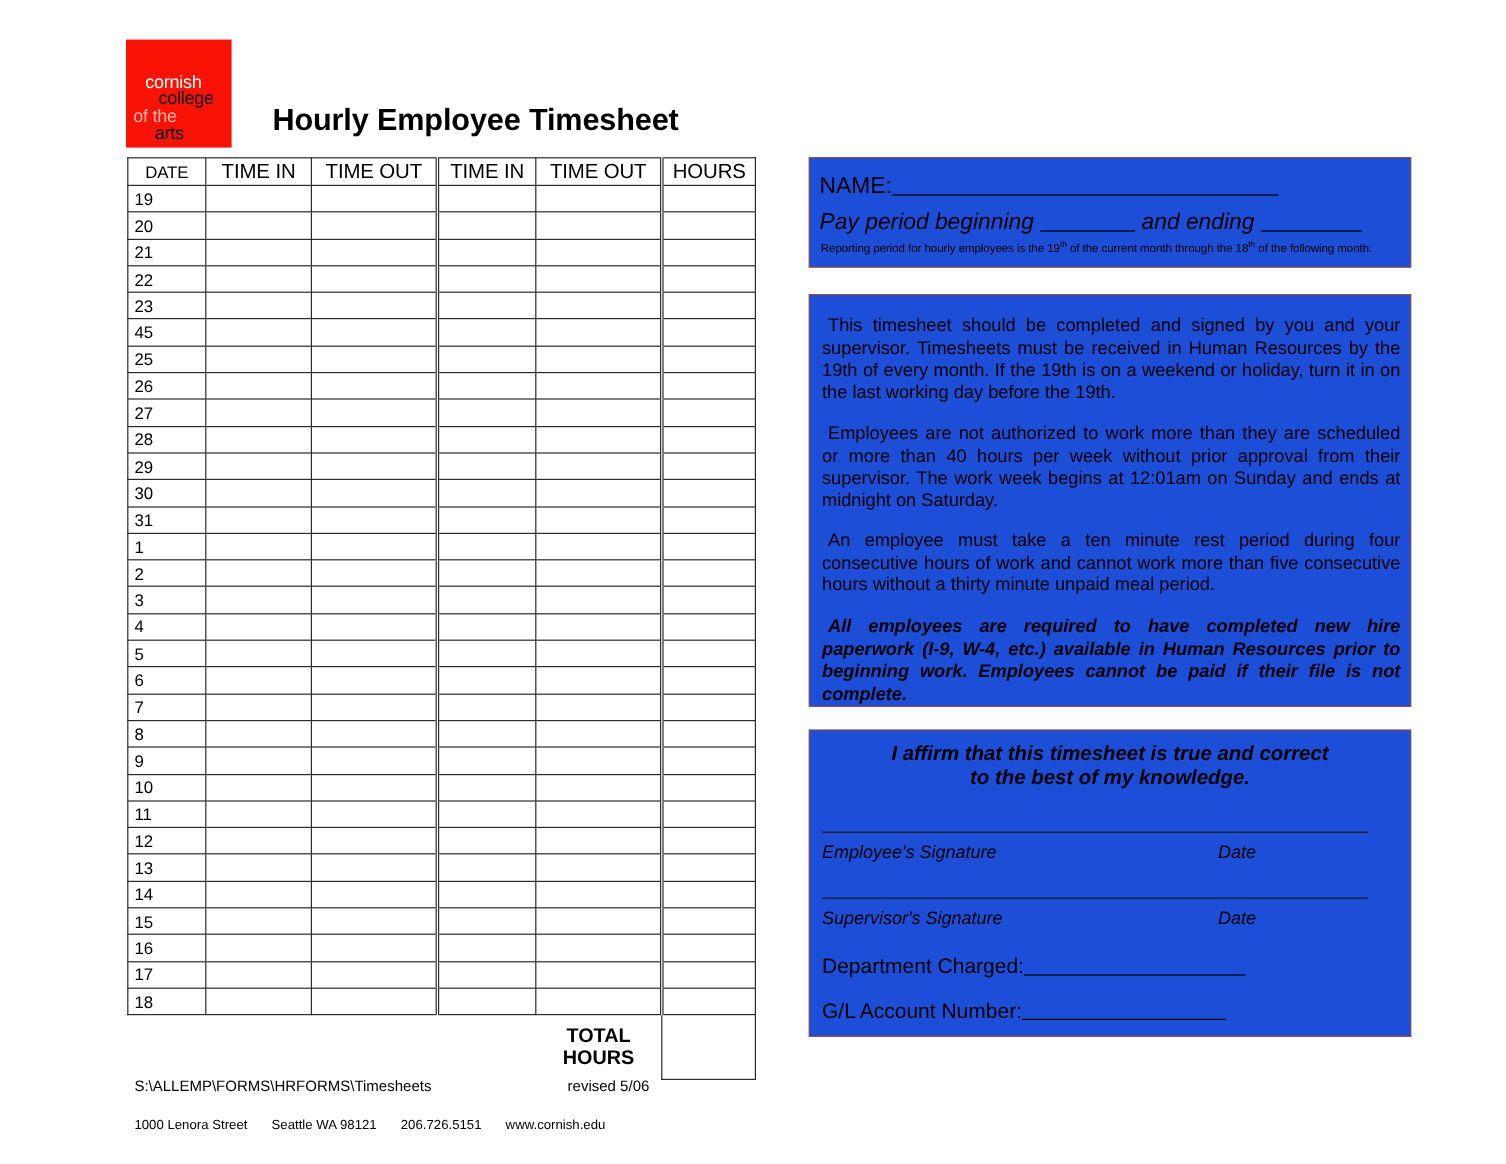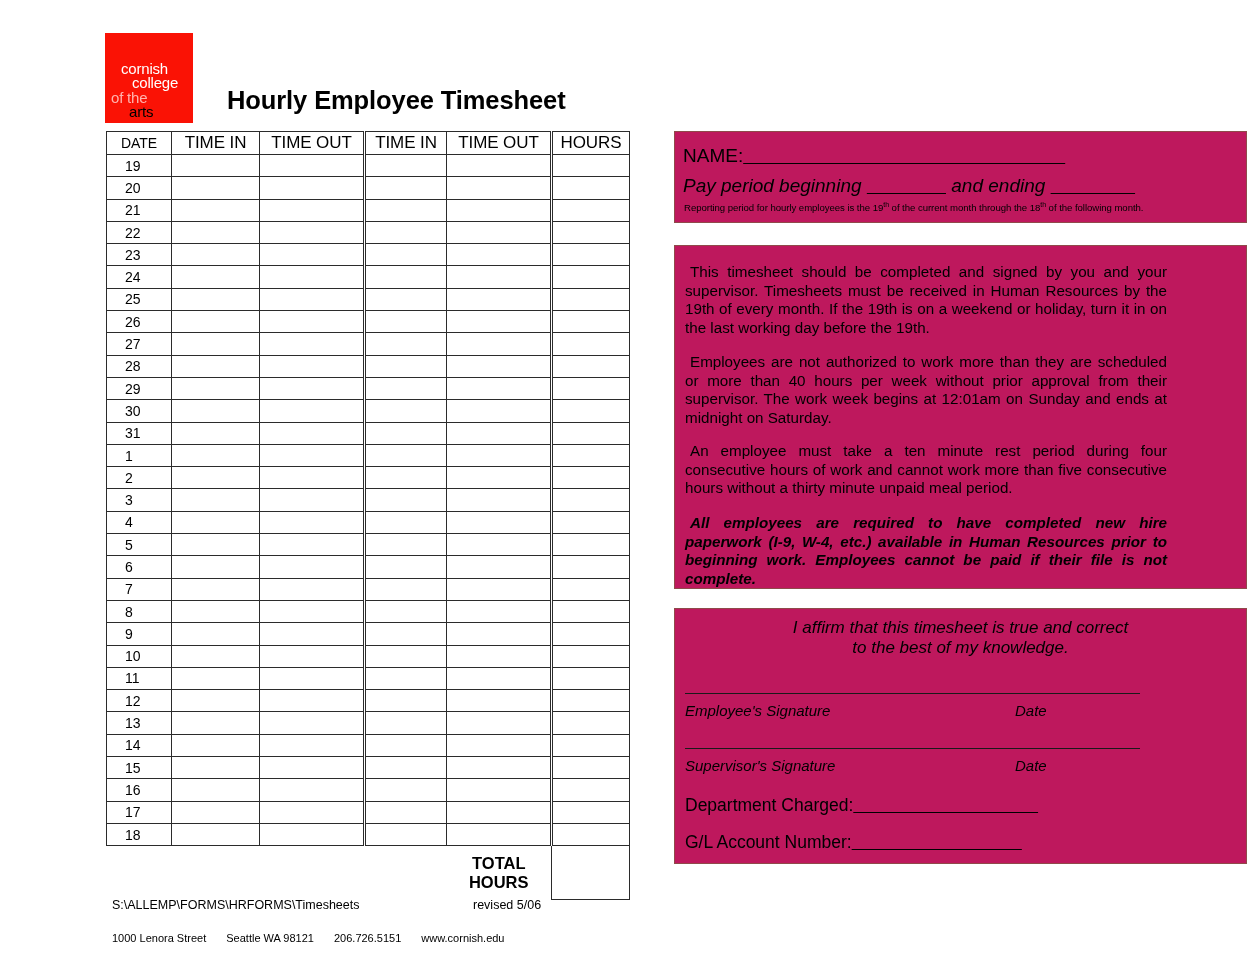--- a/index.html
+++ b/index.html
@@ -34,21 +34,21 @@
   }
   #logo .lw {
     position: absolute;
     font-family: "Liberation Sans", sans-serif;
     font-size: 15px;
     line-height: 15px;
     letter-spacing: -0.2px;
     white-space: nowrap;
   }
   #logo .l1 { left: 16px; top: 28px; color: #ffffff; }
-  #logo .l2 { left: 27px; top: 42px; color: #ffffff; text-align: right; }
+  #logo .l2 { left: 27px; top: 42px; color: #0f172a; text-align: right; }
   #logo .l3 { left: 6px;  top: 57px; color: #ffb3ae; }
   #logo .l4 { left: 24px; top: 71px; color: #000000; }
 
   #doc-title {
     position: absolute;
     left: 122px;
     top: 56px;
     font-size: 25.5px;
     font-weight: bold;
     letter-spacing: -0.1px;
@@ -75,21 +75,21 @@
     background: #ffffff;
   }
   #timesheet-table thead th {
     height: 22px;
     font-size: 17px;
     letter-spacing: -0.1px;
   }
   #timesheet-table td.date-cell,
   #timesheet-table th.date-cell {
     text-align: left;
-    padding-left: 18px;
+    padding-left: 5px;
     font-size: 14px;
   }
   #timesheet-table th.date-cell { text-align: center; padding-left: 0; }
   .col-date  { width: 65px; }
   .col-ti1   { width: 88px; }
   .col-to1   { width: 105px; }
   .col-ti2   { width: 82px; }
   .col-to2   { width: 105px; }
   .col-hours { width: 78px; }
   
@@ -132,23 +132,23 @@
     font-size: 11px;
     white-space: nowrap;
   }
   #footer-address span { margin-right: 17px; }
   #footer-address span:last-child { margin-right: 0; }
 
   
   .rbox {
     position: absolute;
     left: 674px;
-    width: 573px;
+    width: 502px;
     border: 1.5px solid #8f4a4a;
-    background: #be185d;
+    background: #1d4ed8;
     box-sizing: border-box;
   }
   #name-box     { top: 131px;  height: 92px; }
   #instr-box    { top: 245px;  height: 344px; }
   #sign-box     { top: 608px;  height: 256px; }
 
   
   #name-line {
     position: absolute;
     left: 8px;
@@ -197,20 +197,21 @@
   
   #affirm {
     position: absolute;
     left: 0;
     right: 0;
     top: 9px;
     text-align: center;
     font-style: italic;
     font-size: 17px;
     line-height: 20px;
+    font-weight: bold;
   }
   .sigline {
     position: absolute;
     left: 10px;
     width: 455px;
     border-bottom: 1.5px solid #1a1a1a;
   }
   #sigline1 { top: 84px; }
   #sigline2 { top: 139px; }
   .sigrow {
@@ -299,21 +300,21 @@
       </tr>
       <tr>
         <td class="date-cell">23</td>
         <td></td>
         <td class="sep-right"></td>
         <td></td>
         <td class="sep-right"></td>
         <td></td>
       </tr>
       <tr>
-        <td class="date-cell">24</td>
+        <td class="date-cell">45</td>
         <td></td>
         <td class="sep-right"></td>
         <td></td>
         <td class="sep-right"></td>
         <td></td>
       </tr>
       <tr>
         <td class="date-cell">25</td>
         <td></td>
         <td class="sep-right"></td>

